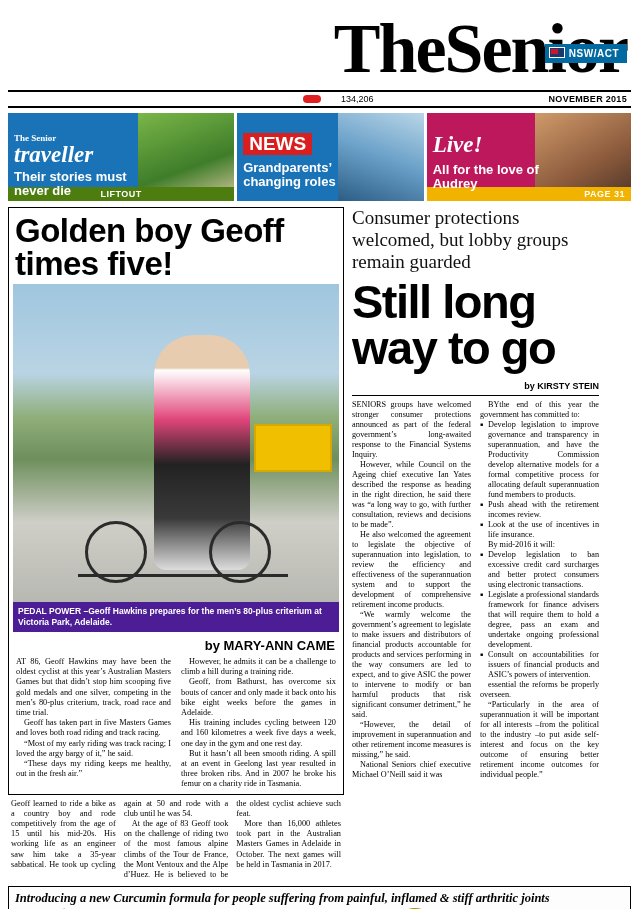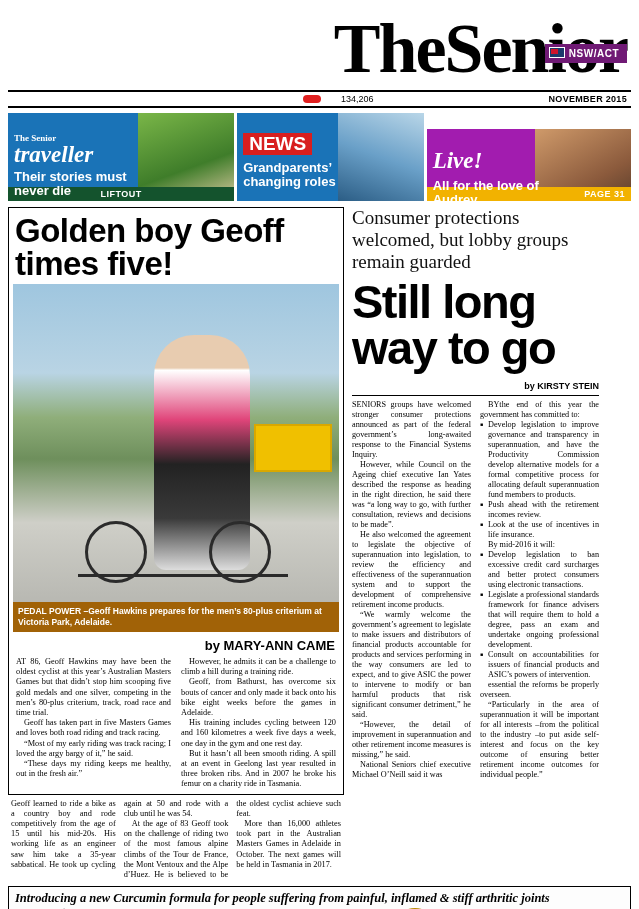--- a/index.html
+++ b/index.html
@@ -22,21 +22,21 @@
     font-weight: bold;
     font-size: 70px;
     letter-spacing: -2px;
     text-align:right;
     line-height: 78px;
     margin:4px;
   }
   .masthead-title .the { font-style: normal; }
   .region-badge {
     position:absolute; right:4px; top:34px;
-    background:#701a75; color:#fff; font-family:"Liberation Sans", sans-serif;
+    background:#0369a1; color:#fff; font-family:"Liberation Sans", sans-serif;
     font-size:10px; font-weight:bold; padding:4px 8px 4px 24px;
     letter-spacing:0.5px;
   }
   .region-badge .flagbox {
     position:absolute; left:4px; top:3px; width:16px; height:11px;
     background:#1b3a6b; border:1px solid #fff;
   }
   .region-badge .flagbox:after{
     content:""; position:absolute; left:1px; top:1px; width:7px; height:5px;
     background: #cf142b;
@@ -49,42 +49,42 @@
   .circ { display:flex; align-items:center; gap:20px; margin:0 auto; font-size:9px; }
   .circ .dot { display:inline-block; width:18px; height:8px; border-radius:4px; background:#e02020; }
   .issue-date { font-size:9px; font-weight:bold; letter-spacing:0.3px; padding-right:4px;}
   .left-spacer { width:120px; }
 
   
   .promos { display:flex; gap:3px; margin-top:5px; height:88px; }
   .promo { position:relative; overflow:hidden; }
   .promo.p1 { width:228px; background:#1a73b7; }
   .promo.p2 { width:188px; background:#1a73b7; }
-  .promo.p3 { width:206px; background:#a21caf;margin-top:16px; }
+  .promo.p3 { width:206px; background:#be185d; }
   .promo .photo { position:absolute; right:0; top:0; height:88px; }
   .promo.p1 .photo { width:96px; background: linear-gradient(160deg,#7ab648,#3f7d2a 60%,#d9c9a0); }
   .promo.p2 .photo { width:86px; background: linear-gradient(200deg,#b9d6e8,#6aa0c8 50%,#2b5d85); }
   .promo.p3 .photo { width:96px; background: linear-gradient(150deg,#cf9a6a,#8b5a3c 60%,#4a3426); }
   .promo .txt { position:relative; z-index:2; padding:20px 6px; color:#fff; }
   .traveller-logo { font-family:"Liberation Serif", serif; }
   .traveller-logo .small { font-size:9px; font-weight:bold; display:block; line-height:10px;}
   .traveller-logo .big { font-size:23px; font-weight:bold; font-style:italic; line-height:23px; display:block;}
   .promo .head { font-family:"Liberation Sans", sans-serif; font-weight:bold; font-size:13px; line-height:14px; }
   .promo .head.white { color:#fff; }
   .news-tag {
     display:inline-block; background:#d81e1e; color:#fff; font-family:"Liberation Sans",sans-serif;
     font-weight:bold; font-size:19px; padding:0 6px; line-height:22px;
   }
   .live-tag { font-family:"Liberation Serif",serif; font-style:italic; font-weight:bold; font-size:23px; color:#fff; line-height:24px;}
   .promo .pagebar {
     position:absolute; bottom:0; left:0; right:0; background:#f2b200; color:#fff;
     font-family:"Liberation Sans",sans-serif; font-weight:bold; font-size:9px;
     padding:2px 6px; text-align:right; letter-spacing:0.5px;
   }
-  .promo.p1 .pagebar { background:#14532d; text-align:center; }
+  .promo.p1 .pagebar { background:#4d7c0f; text-align:center; }
 
   
   .content { display:flex; gap:8px; margin-top:6px; }
   .col-left { width:336px; }
   .col-right { width:247px; }
 
   .lead-box { border:1.5px solid #000; padding:4px; }
   .lead-head {
     font-family:"Liberation Sans", sans-serif; font-weight:bold;
     font-size:33px; line-height:33px; letter-spacing:-0.5px; margin:2px 0 4px 2px;
@@ -105,21 +105,21 @@
   }
   .photo-main .wheel1, .photo-main .wheel2 {
     position:absolute; bottom:6%; width:62px; height:62px; border:3px solid #2b2b2b; border-radius:50%;
   }
   .photo-main .wheel1 { left:22%; }
   .photo-main .wheel2 { left:60%; }
   .photo-main .barrier {
     position:absolute; right:2%; top:44%; width:78px; height:48px; background:#f0c000; border:2px solid #d9a800;
   }
   .caption-bar {
-    background:#a16207; color:#fff; font-family:"Liberation Sans",sans-serif;
+    background:#4c1d95; color:#fff; font-family:"Liberation Sans",sans-serif;
     font-size:8.5px; line-height:11px; padding:4px 5px; font-weight:bold;
   }
   .byline {
     font-family:"Liberation Sans",sans-serif; font-weight:bold; font-size:13px;
     text-align:right; margin:6px 4px 4px 0;
   }
   .cols2 { column-count:2; column-gap:10px; font-size:8.3px; line-height:10.2px; text-align:justify; padding:0 3px;}
   .cols3 { column-count:3; column-gap:8px; font-size:8.3px; line-height:10.2px; text-align:justify; padding:4px 3px 0 3px;}
   .cols2 p, .cols3 p { margin:0 0 0 0; text-indent:8px; }
   .cols2 p.first, .cols3 p.first { text-indent:0; }

